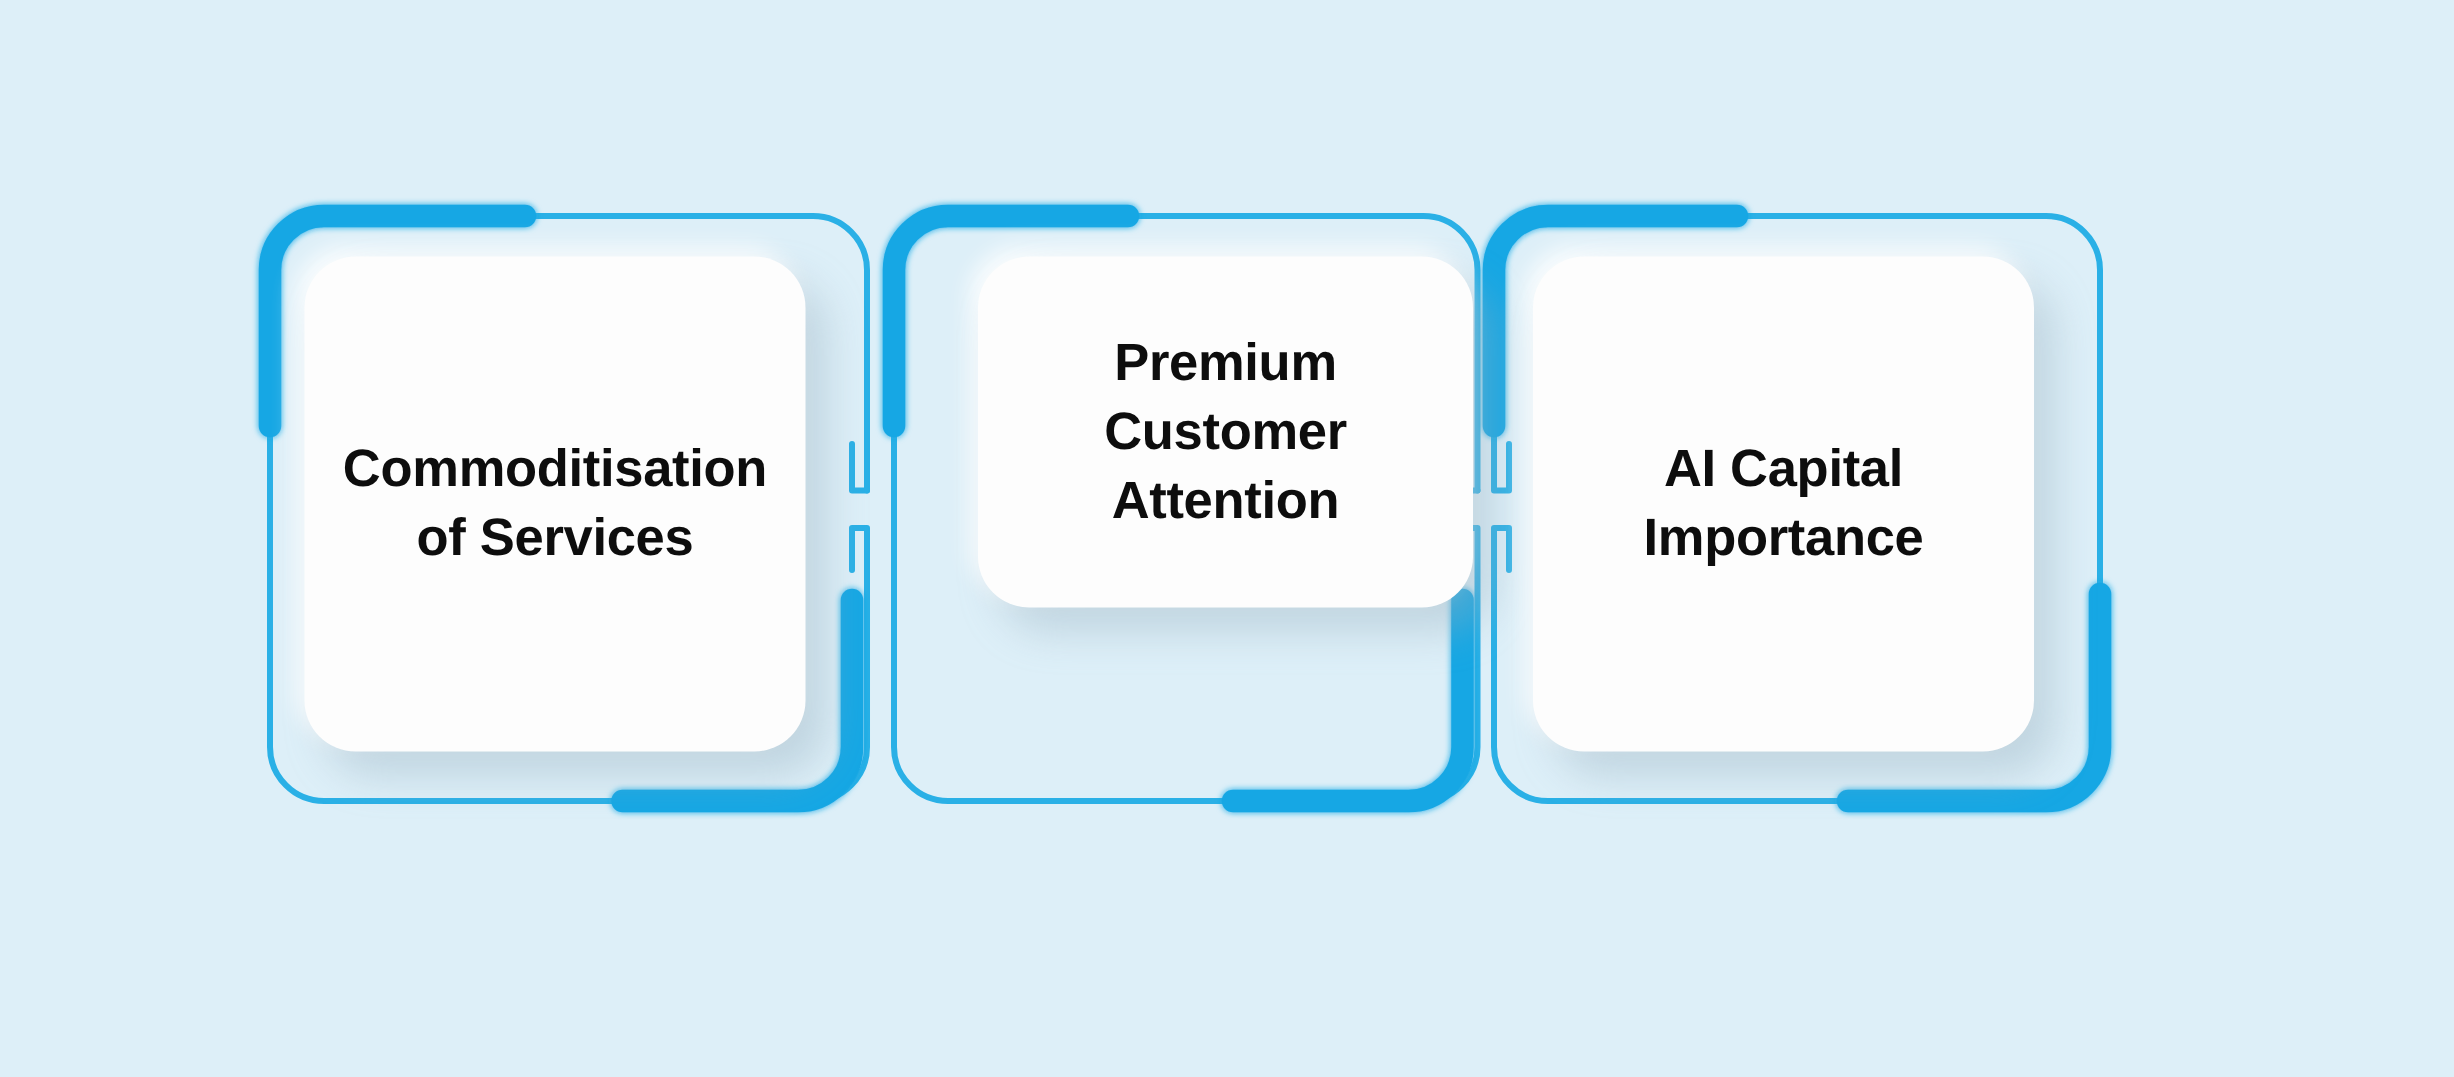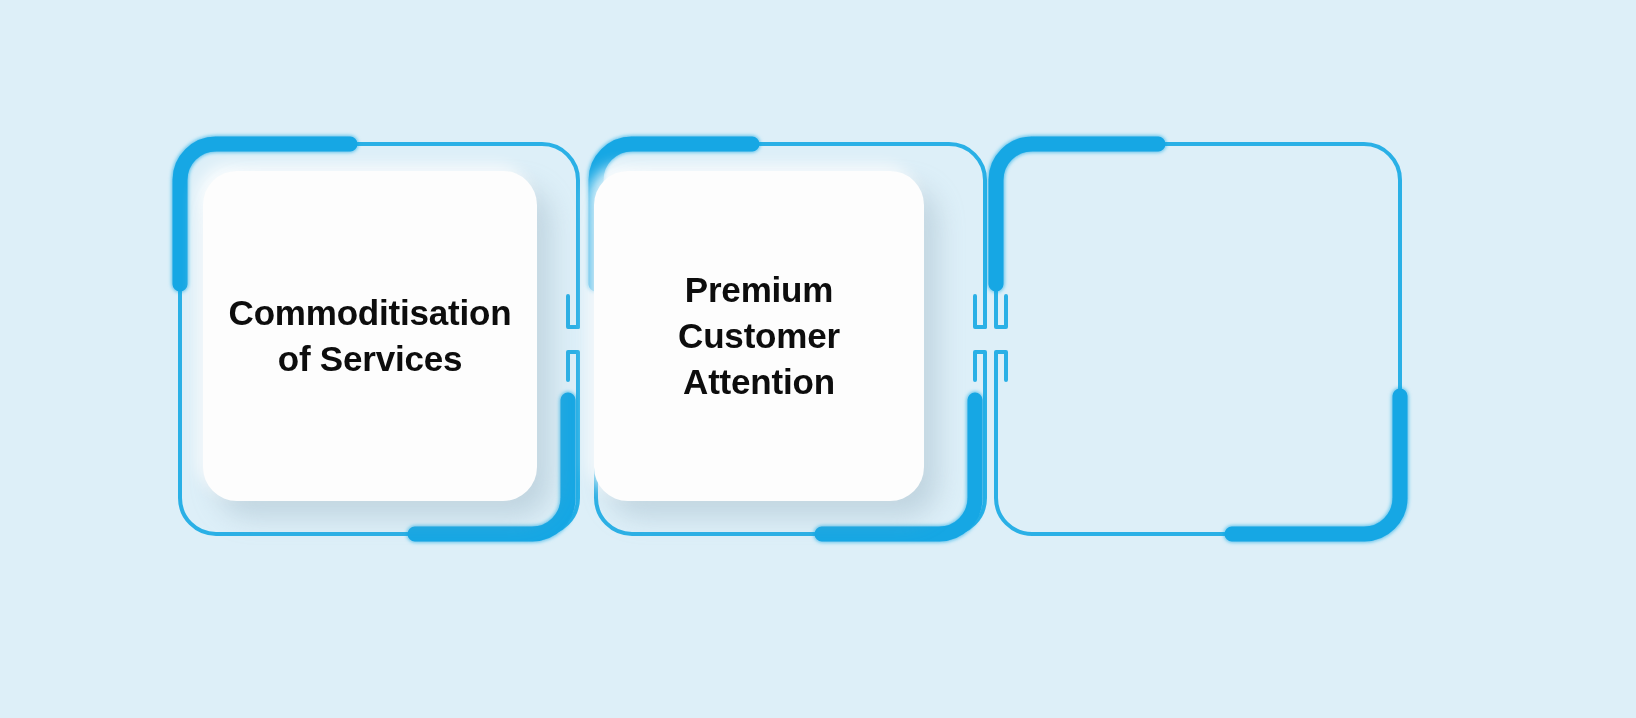--- a/index.html
+++ b/index.html
@@ -51,21 +51,21 @@
     font-weight: 600;
     font-size: 35px;
     line-height: 1.32;
     letter-spacing: -0.2px;
     color: #0d0d0d;
     text-align: center;
     white-space: pre-line;
     padding: 0 14px;
   }
   #card-1 { left: 203px; top: 171px; width: 334px; height: 330px; }
-  #card-2 { left: 594px; top: 171px; width: 330px; height: 330px; }
+  #card-2 { left: 652px; top: 171px; width: 330px; height: 234px; }
   #card-3 { left: 1022px; top: 171px; width: 334px; height: 330px; }
 </style>
 </head>
 <body>
 
 <div id="stage">
 
   <svg id="diagram-svg" viewBox="0 0 1636 718" xmlns="http://www.w3.org/2000/svg">
     <defs>
       <filter id="softglow" x="-20%" y="-20%" width="140%" height="140%">
@@ -168,15 +168,19 @@
       <div class="card-label">Commoditisation
 of Services</div>
     </div>
 
     <div class="card" id="card-2">
       <div class="card-label">Premium
 Customer
 Attention</div>
     </div>
 
+    <div class="card" id="card-3">
+      <div class="card-label">AI Capital
+Importance</div>
+    </div>
 
   </div>
 </div>
 
 </body></html>

